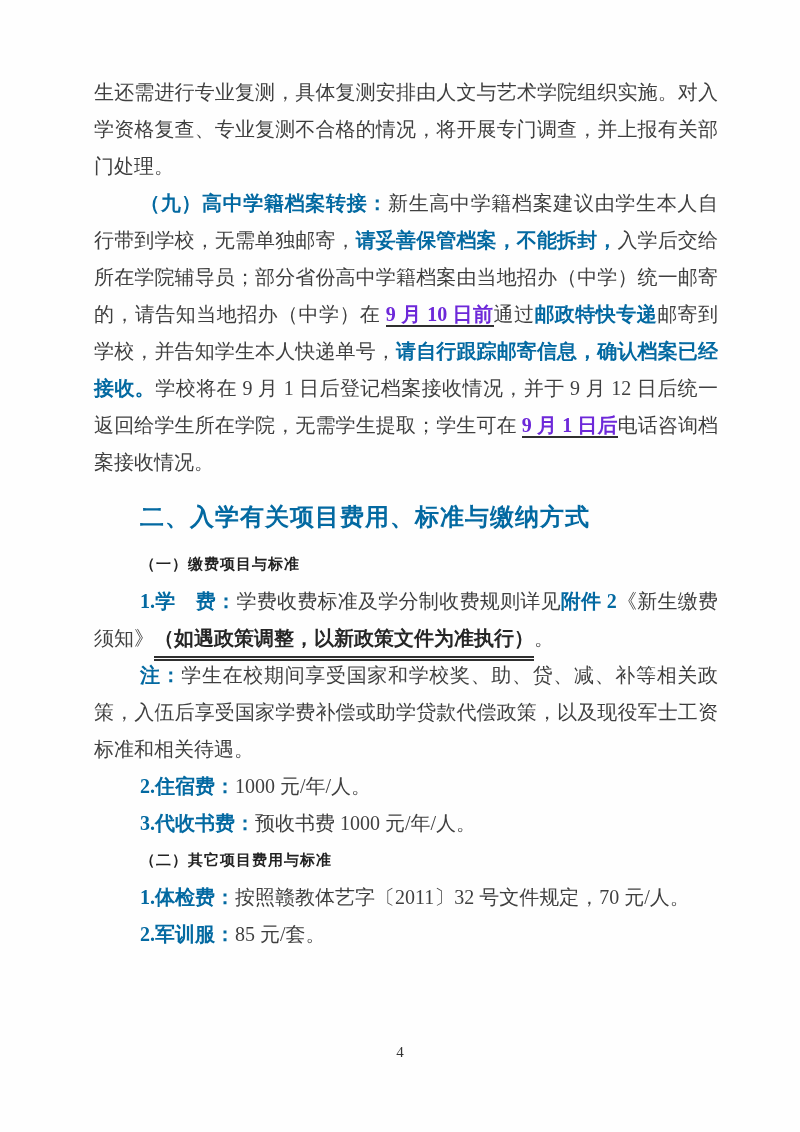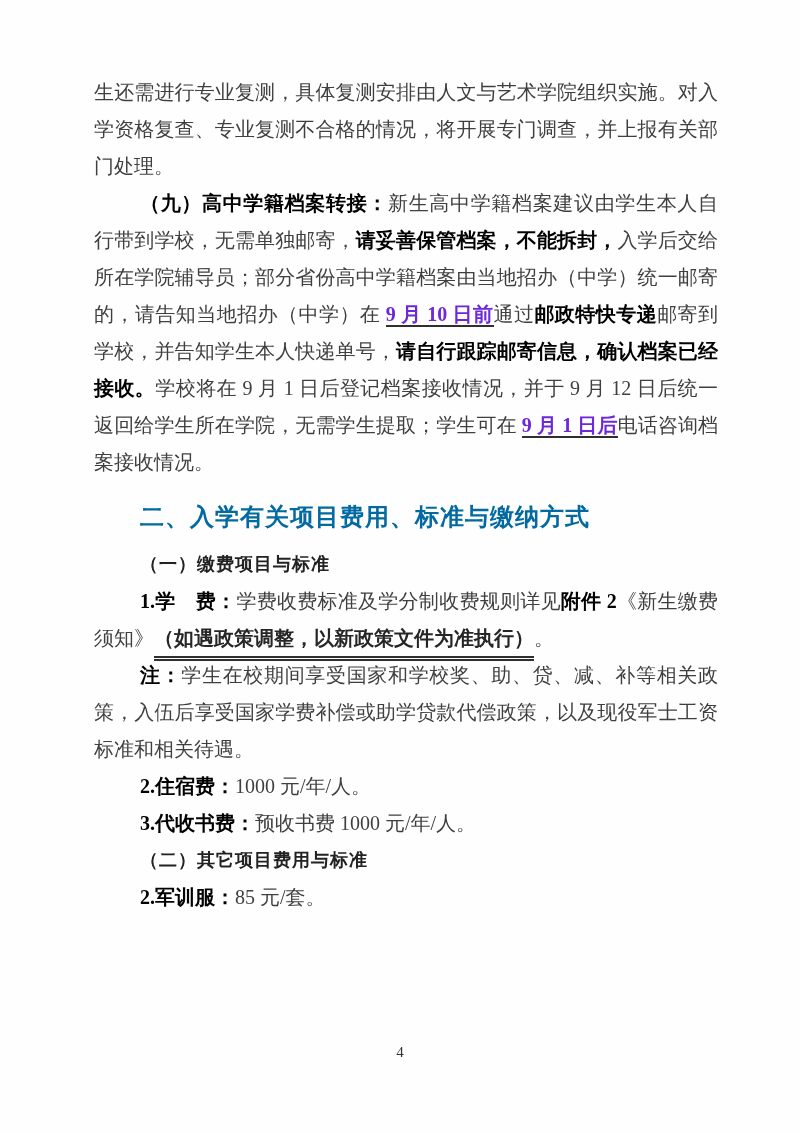--- a/index.html
+++ b/index.html
@@ -20,21 +20,21 @@
   .para {
     margin: 0;
     font-size: 20px;
     line-height: 37px;
     color: #3f3f3f;
     text-align: justify;
     text-align-last: left;
   }
   .indent { text-indent: 46px; }
   .seg { white-space: pre-wrap; }
-  .seg-bold { font-weight: 700; color: #000000; }
+  .seg-bold { font-weight: 700; color: #0369a1; }
   .seg-bold-underline {
     font-weight: 700;
     color: #6d28d9;
     border-bottom: 2px solid #2f2f2f;
   }
   .seg-bold-double-underline {
     font-weight: 700;
     color: #262626;
     border-bottom: 5px double #2f2f2f;
     padding-bottom: 7px;
@@ -44,21 +44,21 @@
     font-family: "Liberation Sans", "DejaVu Sans", sans-serif;
     font-weight: 700;
     font-size: 24px;
     line-height: 32px;
     color: #0369a1;
     letter-spacing: 1px;
   }
   .sub-heading {
     margin: 0 0 0 46px;
     font-weight: 700;
-    font-size: 18px;
+    font-size: 15px;
     line-height: 37px;
     color: #222222;
     letter-spacing: 1px;
   }
   .page-footer {
     position: absolute;
     top: 1044px;
     left: 0;
     width: 800px;
     text-align: center;
@@ -85,19 +85,20 @@
     <p class="para indent"><span class="seg seg-bold">1.学　费：</span><span class="seg seg-normal">学费收费标准及学分制收费规则详见</span><span class="seg seg-bold">附件 2</span><span class="seg seg-normal">《新生缴费须知》</span><span class="seg seg-bold-double-underline">（如遇政策调整，以新政策文件为准执行）</span><span class="seg seg-normal">。</span></p>
 
     <p class="para indent"><span class="seg seg-bold">注：</span><span class="seg seg-normal">学生在校期间享受国家和学校奖、助、贷、减、补等相关政策，入伍后享受国家学费补偿或助学贷款代偿政策，以及现役军士工资标准和相关待遇。</span></p>
 
     <p class="para indent"><span class="seg seg-bold">2.住宿费：</span><span class="seg seg-normal">1000 元/年/人。</span></p>
 
     <p class="para indent"><span class="seg seg-bold">3.代收书费：</span><span class="seg seg-normal">预收书费 1000 元/年/人。</span></p>
 
     <h3 class="sub-heading">（二）其它项目费用与标准</h3>
 
+    <p class="para indent"><span class="seg seg-bold">1.体检费：</span><span class="seg seg-normal">按照赣教体艺字〔2011〕32 号文件规定，70 元/人。</span></p>
 
     <p class="para indent"><span class="seg seg-bold">2.军训服：</span><span class="seg seg-normal">85 元/套。</span></p>
 
   </div>
 
   <div class="page-footer">4</div>
 </div>
 
 </body></html>

